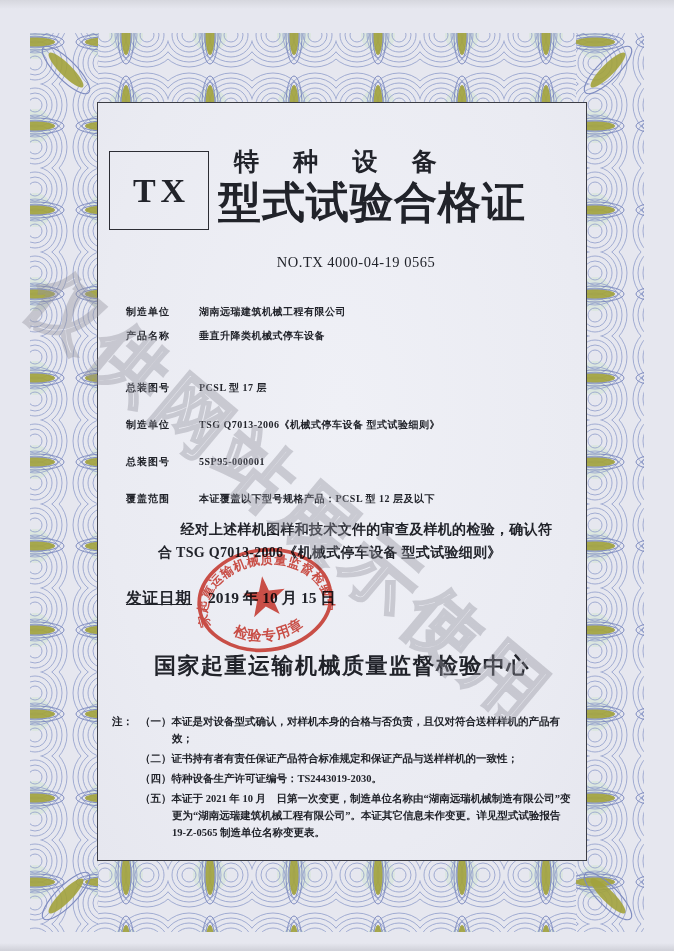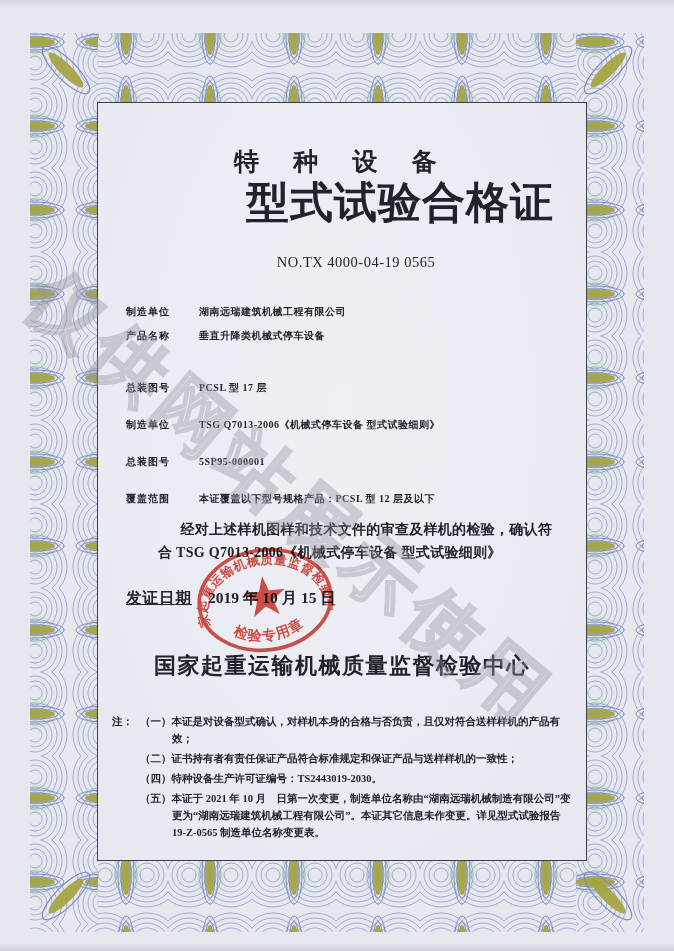--- a/index.html
+++ b/index.html
@@ -25,21 +25,21 @@
   .tx-box{
     position:absolute;left:11px;top:48px;width:98px;height:77px;
     border:1.5px solid #2c2d34;display:flex;align-items:center;justify-content:center;
   }
   .tx-text{font-size:34px;font-weight:700;letter-spacing:5px;padding-left:5px;}
   .hdr-small{
     position:absolute;left:122px;top:42px;width:300px;text-align:left;
     font-size:25px;font-weight:700;letter-spacing:14px;padding-left:14px;box-sizing:border-box;
   }
   .hdr-title{
-    position:absolute;left:120px;top:74px;width:336px;text-align:right;
+    position:absolute;left:120px;top:74px;width:336px;text-align:left;
     font-size:43px;font-weight:700;letter-spacing:1px;line-height:52px;
   }
   .cert-no{
     position:absolute;left:104px;top:151px;width:308px;text-align:center;
     font-size:14.5px;font-weight:400;letter-spacing:.5px;
   }
   .field{position:absolute;left:28px;font-size:10px;font-weight:600;letter-spacing:.5px;line-height:20px;white-space:nowrap;}
   .field .lbl{display:inline-block;width:70px;letter-spacing:1px;}
   .field .val{display:inline-block;}
   .f0{top:199px}.f1{top:223px}.f2{top:275px}.f3{top:312px}.f4{top:349px}.f5{top:386px}
@@ -144,20 +144,23 @@
       </g>
       <g transform="translate(608,896) rotate(-45)">
         <ellipse rx="10" ry="32" fill="none" stroke="#7e8bc0" stroke-width="1.2"></ellipse>
         <ellipse rx="6" ry="24" fill="#a2a23c" opacity="0.9"></ellipse>
       </g>
     </g>
   </svg>
 
   <div class="frame">
 
+    <div class="tx-box">
+      <span class="tx-text">TX</span>
+    </div>
 
     <div class="hdr-small">特 种 设 备</div>
     <div class="hdr-title">型式试验合格证</div>
     <div class="cert-no">NO.TX 4000-04-19 0565</div>
 
     <div class="field f0">
       <span class="lbl">制造单位</span>
       <span class="val">湖南远瑞建筑机械工程有限公司</span>
     </div>
     <div class="field f1">

